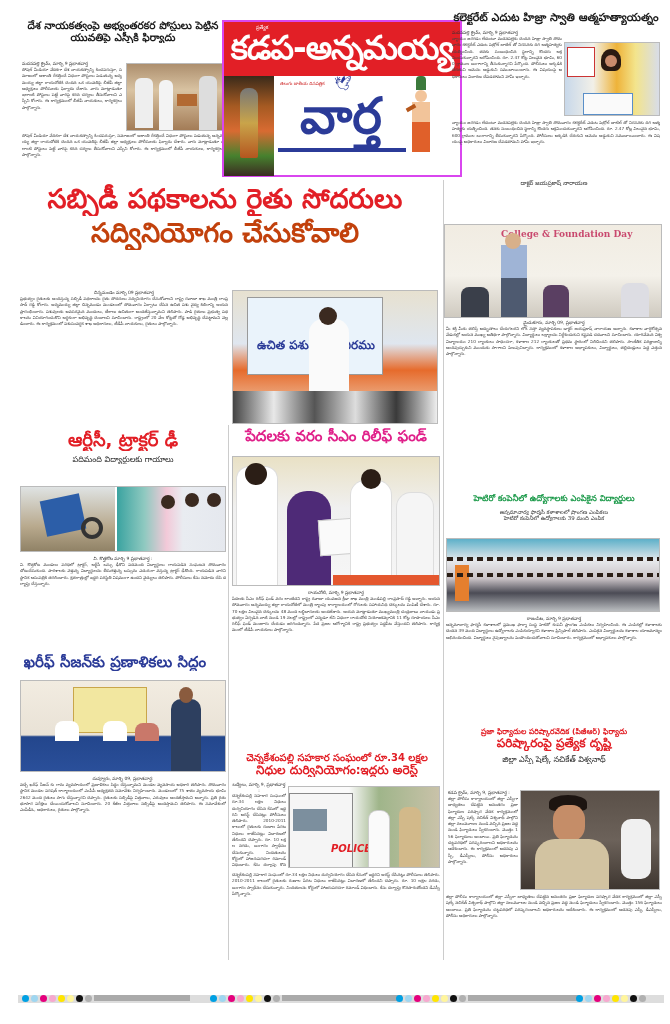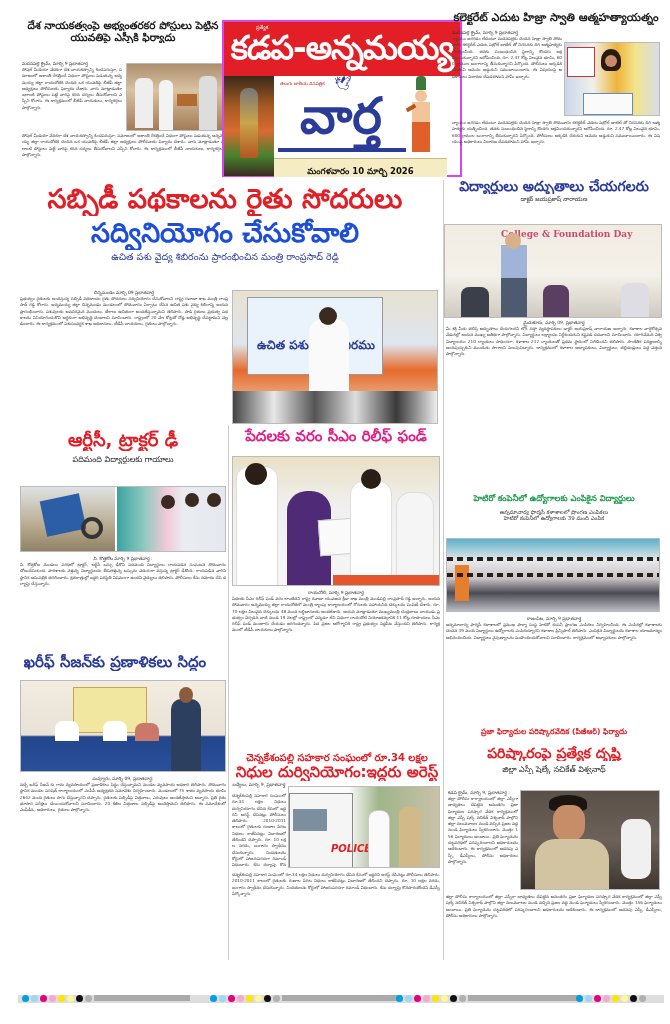--- a/index.html
+++ b/index.html
@@ -48,64 +48,59 @@
     <div style="position:absolute;left:2px;top:10px;width:130px;text-align:center;font-size:50px;font-weight:bold;color:#2b3b98;line-height:60px;">వార్త</div>
     <div style="position:absolute;left:4px;top:72px;width:128px;height:4px;background:#2b3b98;"></div>
     <div style="position:absolute;left:130px;top:0;width:40px;height:82px;">
       <div style="position:absolute;left:12px;top:0;width:10px;height:14px;background:#3c7a3c;border-radius:4px 4px 0 0"></div>
       <div style="position:absolute;left:11px;top:14px;width:12px;height:12px;background:#f2c49a;border-radius:50%"></div>
       <div style="position:absolute;left:8px;top:26px;width:18px;height:20px;background:#f2c49a;"></div>
       <div style="position:absolute;left:2px;top:30px;width:10px;height:4px;background:#b5561a;transform:rotate(-30deg)"></div>
       <div style="position:absolute;left:8px;top:46px;width:18px;height:30px;background:#e0602a;"></div>
     </div>
   </div>
-  <div style="position:absolute;left:50px;top:136px;width:173px;height:19px;background:#f6ecc4;border-top:1px solid #c9b97d;text-align:center;">
-    <span style="font-size:8.5px;font-weight:bold;color:#111;line-height:19px;">మంగళవారం 10 మార్చి 2026</span>
-  </div>
 </div>
 
 <div class="abs" style="left:452px;top:12px;width:208px;height:160px;">
   <div class="hl" style="font-size:11px;color:#1a1a1a;margin-bottom:4px;">కలెక్టరేట్ ఎదుట హిజ్రా స్వాతి ఆత్మహత్యాయత్నం</div>
   <div class="abs" style="left:0;top:18px;width:110px;">
     <div class="dateline" style="text-align:left;">మదనపల్లె క్రైమ్, మార్చి 9 ప్రభాతవార్త</div>
     <div class="body-text" style="height:82px;">న్యాయం జరగడం లేదంటూ మదనపల్లెకు చెందిన హిజ్రా స్వాతి సోమవారం కలెక్టరేట్ ఎదుట పెట్రోల్ బాటిల్ తో నిరసనకు దిగి ఆత్మహత్యకు యత్నించింది. తనకు సంబంధించిన స్థలాన్ని కొందరు ఆక్రమించుకున్నారని ఆరోపించింది. రూ. 2.47 కోట్ల విలువైన భూమి, 600 గ్రాముల బంగారాన్ని తీసుకున్నారని పేర్కొంది. పోలీసులు అక్కడికి చేరుకుని ఆమెను అడ్డుకుని సముదాయించారు. ఈ విషయంపై అధికారులు విచారణ చేపడతామని హామీ ఇచ్చారు.</div>
   </div>
   <div class="photo" style="left:112px;top:30px;width:96px;height:74px;background:linear-gradient(90deg,#c8d8ea 0%,#f2f0e8 30%,#eeb33a 55%,#f3e48c 75%,#d8dde8 100%);">
     <div style="position:absolute;left:36px;top:6px;width:20px;height:22px;background:#2a1a12;border-radius:50% 50% 30% 30%"></div>
     <div style="position:absolute;left:40px;top:12px;width:12px;height:12px;background:#c98b6c;border-radius:50%"></div>
     <div style="position:absolute;left:2px;top:4px;width:28px;height:30px;background:#fff;border:1px solid #c33"></div>
     <div style="position:absolute;left:18px;top:50px;width:50px;height:22px;background:#fafafa;border:1px solid #5a8fc8"></div>
   </div>
   <div class="body-text" style="position:absolute;left:0;top:108px;width:208px;height:52px;">న్యాయం జరగడం లేదంటూ మదనపల్లెకు చెందిన హిజ్రా స్వాతి సోమవారం కలెక్టరేట్ ఎదుట పెట్రోల్ బాటిల్ తో నిరసనకు దిగి ఆత్మహత్యకు యత్నించింది. తనకు సంబంధించిన స్థలాన్ని కొందరు ఆక్రమించుకున్నారని ఆరోపించింది. రూ. 2.47 కోట్ల విలువైన భూమి, 600 గ్రాముల బంగారాన్ని తీసుకున్నారని పేర్కొంది. పోలీసులు అక్కడికి చేరుకుని ఆమెను అడ్డుకుని సముదాయించారు. ఈ విషయంపై అధికారులు విచారణ చేపడతామని హామీ ఇచ్చారు.</div>
 </div>
 
 <div class="abs" style="left:10px;top:182px;width:430px;">
   <div class="hl" style="font-size:27px;color:#e21f26;line-height:34px;">సబ్సిడీ పథకాలను రైతు సోదరులు</div>
-  <div class="hl" style="font-size:27px;color:#1d4ed8;line-height:34px;">సద్వినియోగం చేసుకోవాలి</div>
-  <div class="hl" style="font-size:9.5px;color:#2b3b98;font-weight:normal;margin-top:2px;">ఉచిత పశు వైద్య శిబిరంను ప్రారంభించిన మంత్రి రాంప్రసాద్ రెడ్డి</div>
+  <div class="hl" style="font-size:27px;color:#c2410c;line-height:34px;">సద్వినియోగం చేసుకోవాలి</div>
 </div>
 
 <div class="abs" style="left:20px;top:290px;width:208px;height:134px;">
   <div class="dateline">చిన్నమండెం మార్చి 09 ప్రభాతవార్త</div>
   <div class="body-text" style="height:122px;">ప్రభుత్వం రైతులకు అందిస్తున్న సబ్సిడీ పథకాలను రైతు సోదరులు సద్వినియోగం చేసుకోవాలని రాష్ట్ర రవాణా శాఖ మంత్రి రాంప్రసాద్ రెడ్డి కోరారు. అన్నమయ్య జిల్లా చిన్నమండెం మండలంలో సోమవారం ఏర్పాటు చేసిన ఉచిత పశు వైద్య శిబిరాన్ని ఆయన ప్రారంభించారు. పశువులకు అవసరమైన మందులు, టీకాలు ఉచితంగా అందజేస్తున్నామని తెలిపారు. పాడి రైతులు ప్రభుత్వ పథకాలను వినియోగించుకొని ఆర్థికంగా అభివృద్ధి చెందాలని సూచించారు. రాష్ట్రంలో 20 వేల కోట్లతో రోడ్ల అభివృద్ధి చేపట్టామని వెల్లడించారు. ఈ కార్యక్రమంలో పశుసంవర్ధక శాఖ అధికారులు, టీడీపీ నాయకులు, రైతులు పాల్గొన్నారు.</div>
 </div>
 <div class="photo" style="left:232px;top:290px;width:206px;height:134px;background:linear-gradient(180deg,#e7e1d0 0%,#dfe6ef 40%,#e66b2c 60%,#f1e3cf 100%);">
   <div style="position:absolute;left:14px;top:6px;width:136px;height:78px;background:#eaf3fb;border:1px solid #999;">
     <div style="position:absolute;left:2px;top:40px;width:132px;text-align:center;font-size:12px;font-weight:bold;color:#2b3b98;white-space:nowrap;overflow:hidden">ఉచిత పశువైద్య శిబిరము</div>
   </div>
   <div style="position:absolute;left:76px;top:28px;width:40px;height:80px;background:#fafafa;border-radius:14px 14px 0 0"></div>
   <div style="position:absolute;left:86px;top:16px;width:18px;height:18px;background:#3b2a20;border-radius:50%"></div>
   <div style="position:absolute;left:0;top:100px;width:100%;height:34px;background:linear-gradient(90deg,#444 0%,#e8e8e8 20%,#555 40%,#ddd 60%,#3a3a3a 80%,#eee 100%)"></div>
 </div>
 
 <div class="colrule" style="left:443px;top:180px;height:780px"></div>
 <div class="colrule" style="left:228px;top:425px;height:535px"></div>
 
 <div class="abs" style="left:446px;top:178px;width:216px;">
-  <div class="hl" style="font-size:14px;color:#2b3b98;">విద్యార్థులు అద్భుతాలు చేయగలరు</div>
   <div class="hl" style="font-size:6px;color:#333;font-weight:normal;margin-top:2px;">డాక్టర్ జయప్రకాష్ నారాయణ</div>
 </div>
 <div class="photo" style="left:444px;top:224px;width:218px;height:94px;background:linear-gradient(180deg,#f1ece2 0%,#f4f1ea 55%,#cfcac0 100%);">
   <div style="position:absolute;left:56px;top:4px;font-size:9px;font-family:'DejaVu Serif',serif;color:#c9496e;font-weight:bold;white-space:nowrap">College &amp; Foundation Day</div>
   <div style="position:absolute;left:56px;top:20px;width:26px;height:74px;background:linear-gradient(180deg,#9fb4d6 0%,#9fb4d6 45%,#4e5a70 45%)"></div>
   <div style="position:absolute;left:60px;top:8px;width:16px;height:16px;background:#d8b08a;border-radius:50%"></div>
   <div style="position:absolute;left:16px;top:62px;width:28px;height:32px;background:#3a3f4a;border-radius:8px 8px 0 0"></div>
   <div style="position:absolute;left:98px;top:60px;width:26px;height:34px;background:#5a3f62;border-radius:8px 8px 0 0"></div>
   <div style="position:absolute;left:176px;top:58px;width:28px;height:36px;background:#dddde3;border-radius:8px 8px 0 0"></div>
 </div>
@@ -178,40 +173,40 @@
   <div style="position:absolute;left:150px;top:18px;width:30px;height:74px;background:#2d3f5f;border-radius:10px 10px 0 0"></div>
   <div style="position:absolute;left:158px;top:6px;width:14px;height:16px;background:#8a5b3e;border-radius:50%"></div>
 </div>
 <div class="abs" style="left:20px;top:776px;width:206px;height:180px;">
   <div class="dateline">దువ్వూరు, మార్చి 09, ప్రభాతవార్త:</div>
   <div class="body-text" style="height:172px;">వచ్చే ఖరీఫ్ సీజన్ కు గాను వ్యవసాయంలో ప్రణాళికలు సిద్ధం చేస్తున్నామని మండల వ్యవసాయ అధికారి తెలిపారు. సోమవారం స్థానిక మండల పరిషత్ కార్యాలయంలో ఎంపీపీ అధ్యక్షతన సమావేశం నిర్వహించారు. మండలంలో 75 శాతం వ్యవసాయ భూమి 2642 మంది రైతులు సాగు చేస్తున్నారని చెప్పారు. రైతులకు సబ్సిడీపై విత్తనాలు, ఎరువులు అందజేస్తామని అన్నారు. ప్రతి రైతు భూసార పరీక్షలు చేయించుకోవాలని సూచించారు. 20 కేజీల విత్తనాలు సబ్సిడీపై అందిస్తామని తెలిపారు. ఈ సమావేశంలో ఎంపీడీఓ, అధికారులు, రైతులు పాల్గొన్నారు.</div>
 </div>
 
 <div class="abs" style="left:232px;top:752px;width:210px;">
   <div class="hl" style="font-size:10px;color:#e21f26;">చెన్నకేశంపల్లి సహకార సంఘంలో రూ.34 లక్షల</div>
-  <div class="hl" style="font-size:15px;color:#e21f26;">నిధుల దుర్వినియోగం:ఇద్దరు అరెస్ట్</div>
+  <div class="hl" style="font-size:12px;color:#e21f26;">నిధుల దుర్వినియోగం:ఇద్దరు అరెస్ట్</div>
 </div>
 <div class="abs" style="left:232px;top:782px;width:54px;height:86px;">
   <div class="dateline" style="white-space:normal;">బద్వేలు, మార్చి 9, ప్రభాతవార్త :</div>
   <div class="body-text" style="height:74px;">చెన్నకేశంపల్లి సహకార సంఘంలో రూ.34 లక్షల నిధులు దుర్వినియోగం చేసిన కేసులో ఇద్దరిని అరెస్ట్ చేసినట్లు పోలీసులు తెలిపారు. 2010-2011 కాలంలో రైతులకు రుణాల పేరిట నిధులు కాజేసినట్లు విచారణలో తేలిందని చెప్పారు. రూ. 10 లక్షల నగదు, బంగారం స్వాధీనం చేసుకున్నారు. నిందితులను కోర్టులో హాజరుపరచగా రిమాండ్ విధించారు. కేసు దర్యాప్తు కొనసాగుతోందని డీఎస్పీ పేర్కొన్నారు.</div>
 </div>
 <div class="photo" style="left:288px;top:786px;width:152px;height:82px;background:linear-gradient(90deg,#fafafa 0%,#fafafa 40%,#9fb58a 60%,#c9c2a9 100%);">
   <div style="position:absolute;left:0;top:6px;width:64px;height:76px;background:#f5f5f5;border:1px solid #888"></div>
   <div style="position:absolute;left:4px;top:22px;width:34px;height:22px;background:#7c8f9e"></div>
   <div style="position:absolute;left:42px;top:56px;font-size:10px;font-weight:bold;color:#e21f26;font-style:italic">POLICE</div>
   <div style="position:absolute;left:80px;top:24px;width:20px;height:58px;background:#fafafa;border-radius:8px 8px 0 0;box-shadow:0 0 0 1px #ccc"></div>
   <div style="position:absolute;left:110px;top:20px;width:22px;height:62px;background:#d2b98a;border-radius:8px 8px 0 0"></div>
 </div>
 <div class="abs" style="left:232px;top:872px;width:208px;height:86px;">
   <div class="body-text" style="height:86px;">చెన్నకేశంపల్లి సహకార సంఘంలో రూ.34 లక్షల నిధులు దుర్వినియోగం చేసిన కేసులో ఇద్దరిని అరెస్ట్ చేసినట్లు పోలీసులు తెలిపారు. 2010-2011 కాలంలో రైతులకు రుణాల పేరిట నిధులు కాజేసినట్లు విచారణలో తేలిందని చెప్పారు. రూ. 10 లక్షల నగదు, బంగారం స్వాధీనం చేసుకున్నారు. నిందితులను కోర్టులో హాజరుపరచగా రిమాండ్ విధించారు. కేసు దర్యాప్తు కొనసాగుతోందని డీఎస్పీ పేర్కొన్నారు.</div>
 </div>
 
 <div class="abs" style="left:446px;top:728px;width:216px;">
   <div class="hl" style="font-size:7.6px;color:#e21f26;">ప్రజా ఫిర్యాదుల పరిష్కారవేదిక (పీజీఆర్) ఫిర్యాదు</div>
-  <div class="hl" style="font-size:14px;color:#e21f26;margin-top:8px;">పరిష్కారంపై ప్రత్యేక దృష్టి</div>
+  <div class="hl" style="font-size:12px;color:#e21f26;">పరిష్కారంపై ప్రత్యేక దృష్టి</div>
   <div class="hl" style="font-size:8px;color:#222;font-weight:normal;margin-top:4px;">జిల్లా ఎస్పీ షెల్కే నచికేత్ విశ్వనాథ్</div>
 </div>
 <div class="abs" style="left:448px;top:790px;width:70px;height:100px;">
   <div class="dateline" style="white-space:normal;text-align:left;">కడప క్రైమ్, మార్చి 9, ప్రభాతవార్త :</div>
   <div class="body-text" style="height:86px;">జిల్లా పోలీసు కార్యాలయంలో జిల్లా ఎస్పీగా బాధ్యతలు చేపట్టిన అనంతరం ప్రజా ఫిర్యాదుల పరిష్కార వేదిక కార్యక్రమంలో జిల్లా ఎస్పీ షెల్కే నచికేత్ విశ్వనాథ్ పాల్గొని జిల్లా నలుమూలల నుండి వచ్చిన ప్రజల వద్ద నుండి ఫిర్యాదులు స్వీకరించారు. మొత్తం 156 ఫిర్యాదులు అందాయి. ప్రతి ఫిర్యాదును చట్టపరిధిలో పరిష్కరించాలని అధికారులను ఆదేశించారు. ఈ కార్యక్రమంలో అదనపు ఎస్పీ, డీఎస్పీలు, పోలీసు అధికారులు పాల్గొన్నారు.</div>
 </div>
 <div class="photo" style="left:520px;top:790px;width:140px;height:100px;background:linear-gradient(180deg,#5a5048 0%,#6c625a 50%,#3e3630 100%);">
   <div style="position:absolute;left:28px;top:4px;width:38px;height:16px;background:#1c1410;border-radius:50% 50% 20% 20%"></div>
   <div style="position:absolute;left:32px;top:14px;width:32px;height:36px;background:#c58d68;border-radius:40%"></div>
   <div style="position:absolute;left:14px;top:48px;width:74px;height:52px;background:#d2c3a1;border-radius:20px 20px 0 0"></div>

